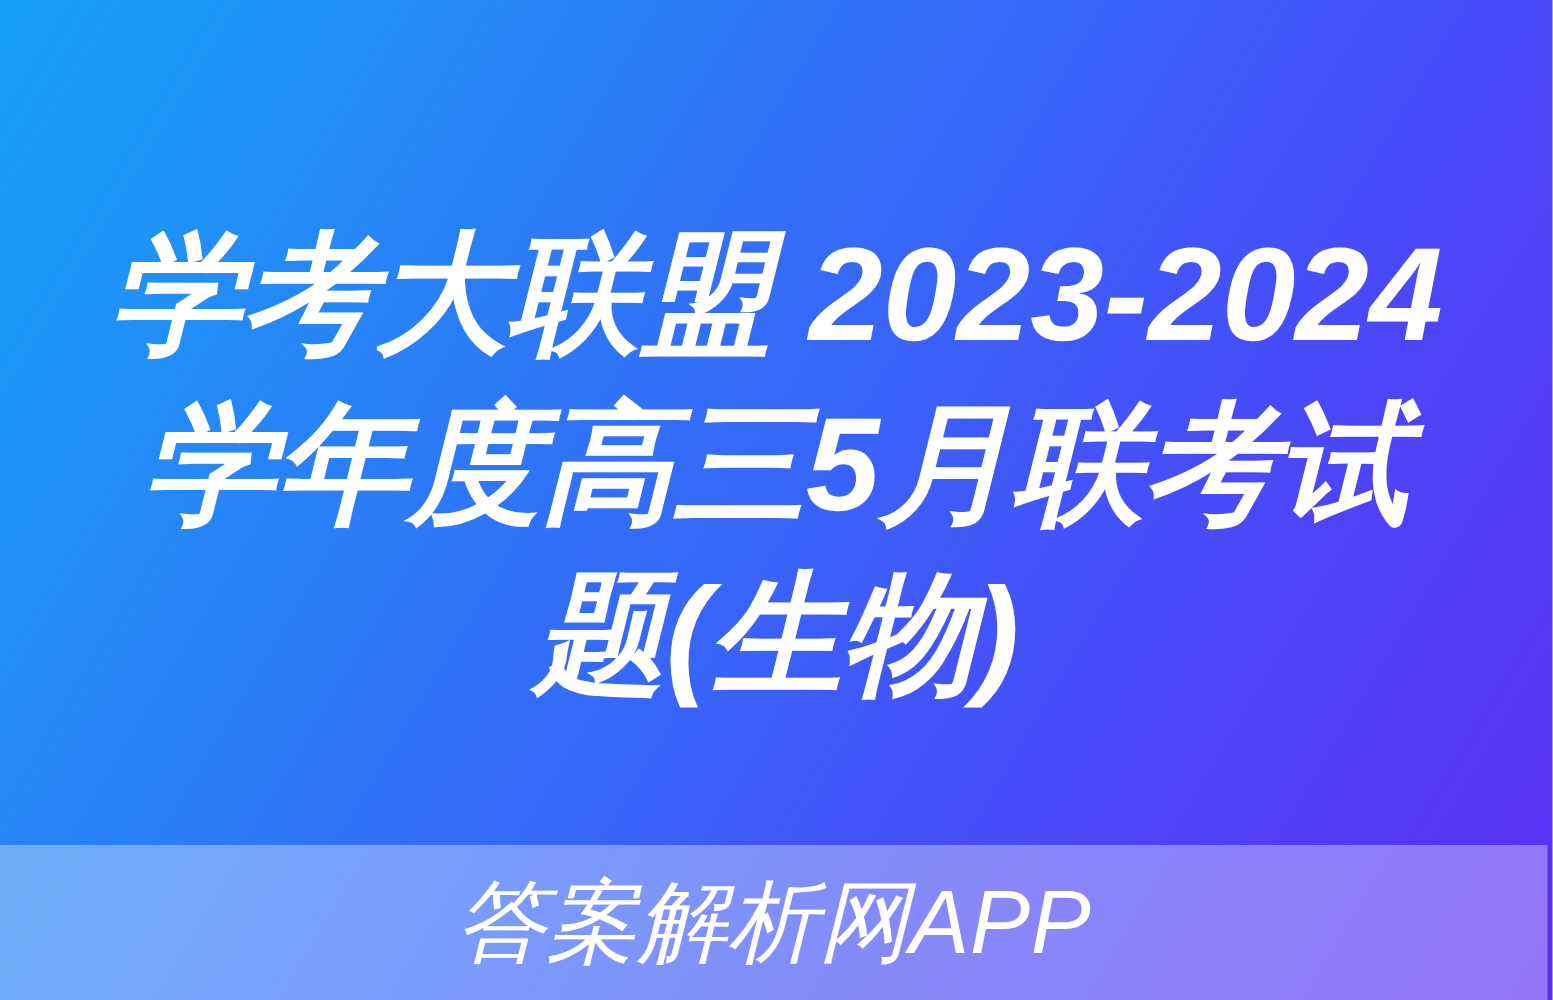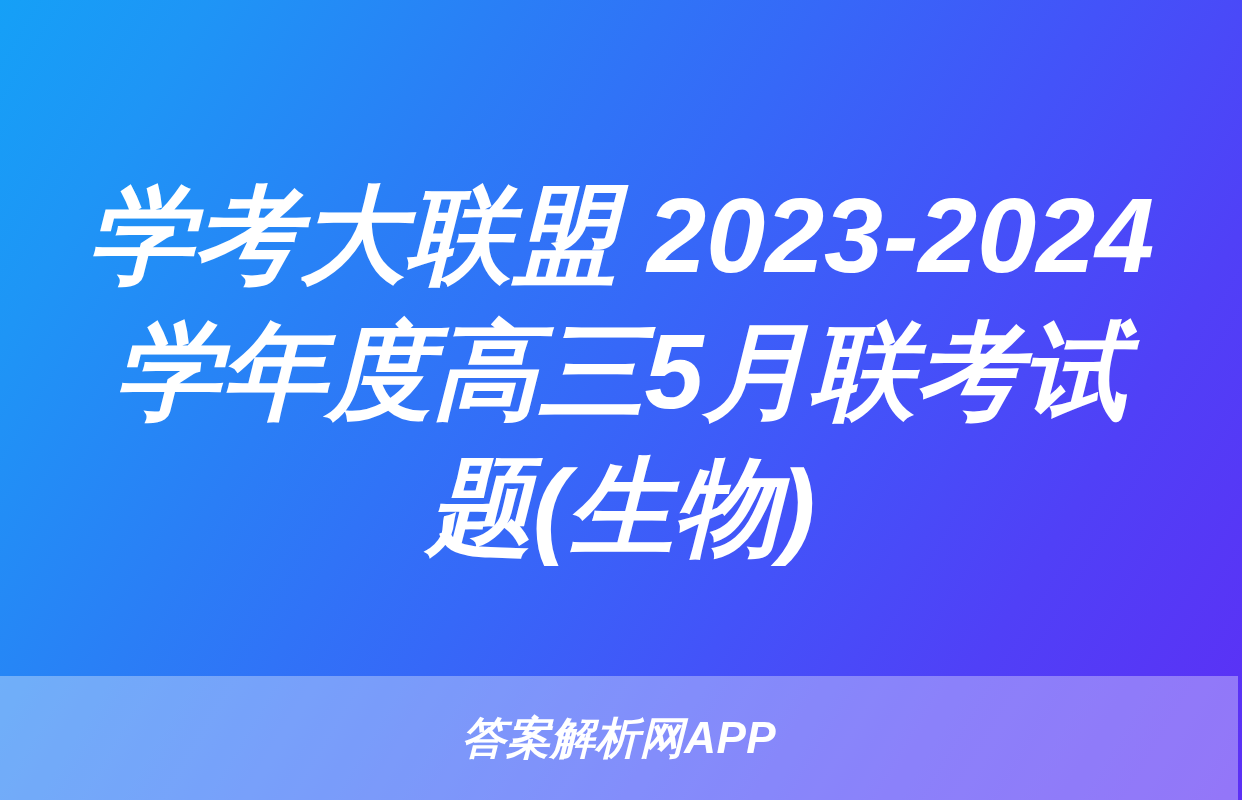--- a/index.html
+++ b/index.html
@@ -59,22 +59,22 @@
     top: 676px;
     width: 1238px;
     height: 124px;
     background: rgba(255, 255, 255, 0.34);
     display: flex;
     align-items: center;
     justify-content: center;
   }
   #footer-text {
     color: #ffffff;
-    font-size: 44px;
-    font-weight: 700;
+    font-size: 72px;
+    font-weight: 400;
     font-style: italic;
     line-height: 1;
     letter-spacing: 0.5px;
     white-space: nowrap;
   }
 </style>
 </head>
 <body>
 
 <div id="poster">

